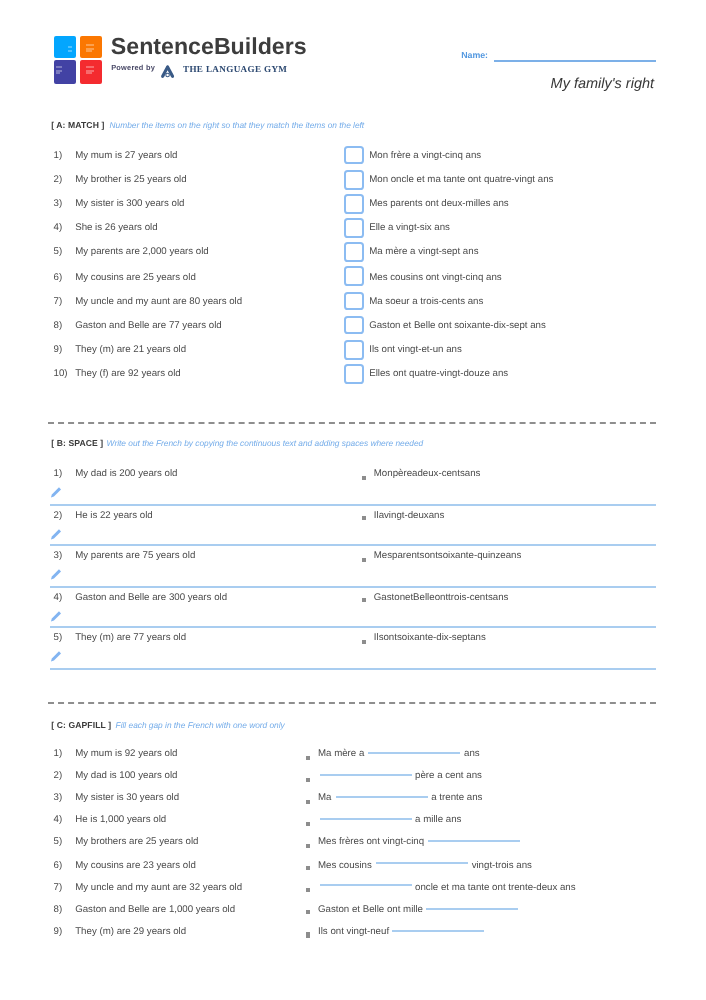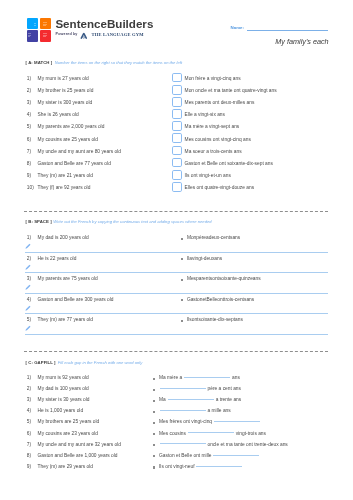--- a/index.html
+++ b/index.html
@@ -84,21 +84,21 @@
 </div>
 <div class="brandname">SentenceBuilders</div>
 <div class="pb">Powered by</div>
 <svg class="gymlogo" viewBox="0 0 26 26">
         <path d="M13 1.5 C14.3 1.5 15.1 2.5 15.8 3.9 L23.8 19.2 C24.7 21.0 23.8 23.4 21.7 23.4 C20.1 23.4 19.2 22.3 18.5 20.9 L13 10.0 L7.5 20.9 C6.8 22.3 5.9 23.4 4.3 23.4 C2.2 23.4 1.3 21.0 2.2 19.2 L10.2 3.9 C10.9 2.5 11.7 1.5 13 1.5 Z" fill="#3a5a86"></path>
         <circle cx="13" cy="18.0" r="3.0" fill="none" stroke="#3a5a86" stroke-width="1.8"></circle>
       </svg>
 <div class="partner">THE LANGUAGE GYM</div>
 <div class="namelabel">Name:</div>
 <div class="nameline"></div>
-<div class="wtitle">My family's each</div>
+<div class="wtitle">My family's right</div>
 </div>
 <div>
 <div class="sectag" style="left:25.6px;top:60.0px">[ A: MATCH ]</div>
 <div class="secinstr" style="left:54.8px;top:60.1px">Number the items on the right so that they match the items on the left</div>
 <span class="num" style="left:26.80px;top:75.90px">1)</span>
 <span class="txt" style="left:37.60px;top:75.90px">My mum is 27 years old</span>
 <span class="num" style="left:26.80px;top:88.04px">2)</span>
 <span class="txt" style="left:37.60px;top:88.04px">My brother is 25 years old</span>
 <span class="num" style="left:26.80px;top:100.18px">3)</span>
 <span class="txt" style="left:37.60px;top:100.18px">My sister is 300 years old</span>

